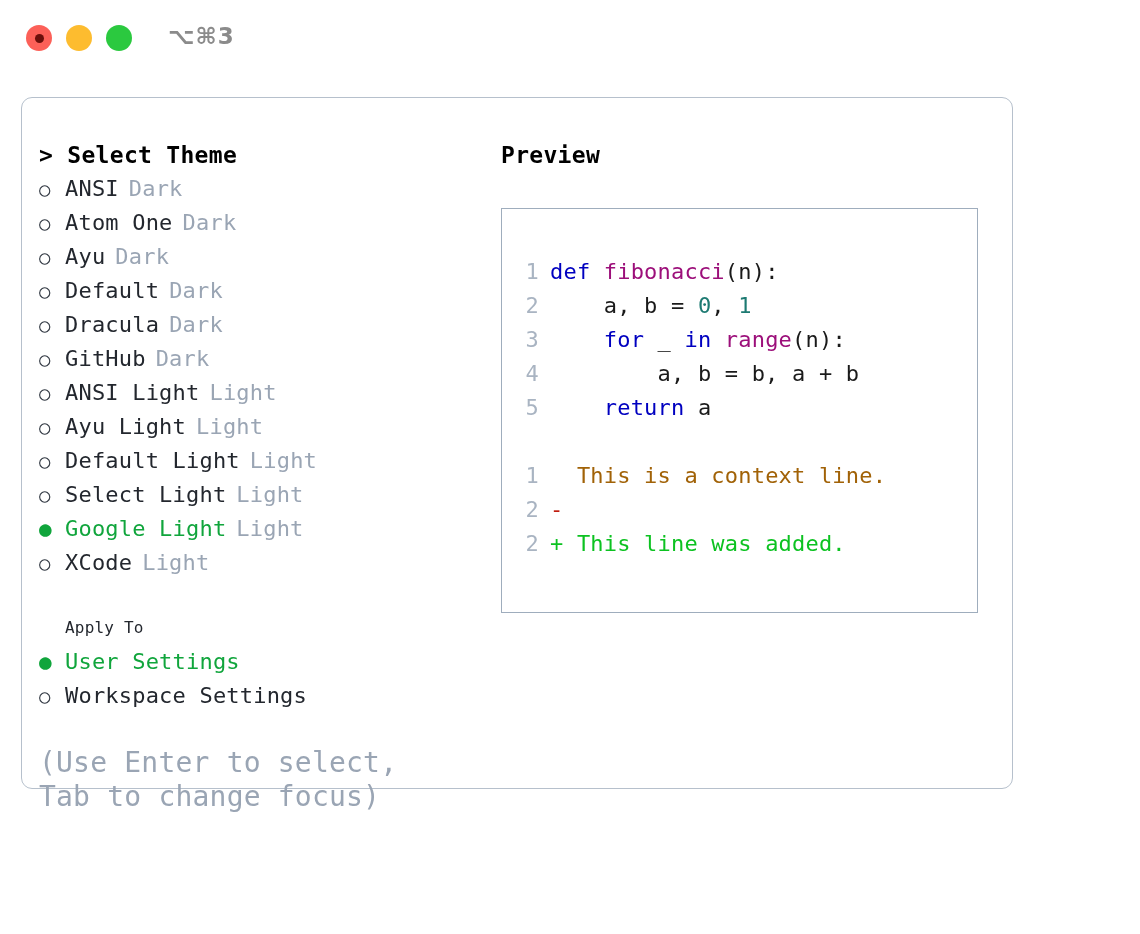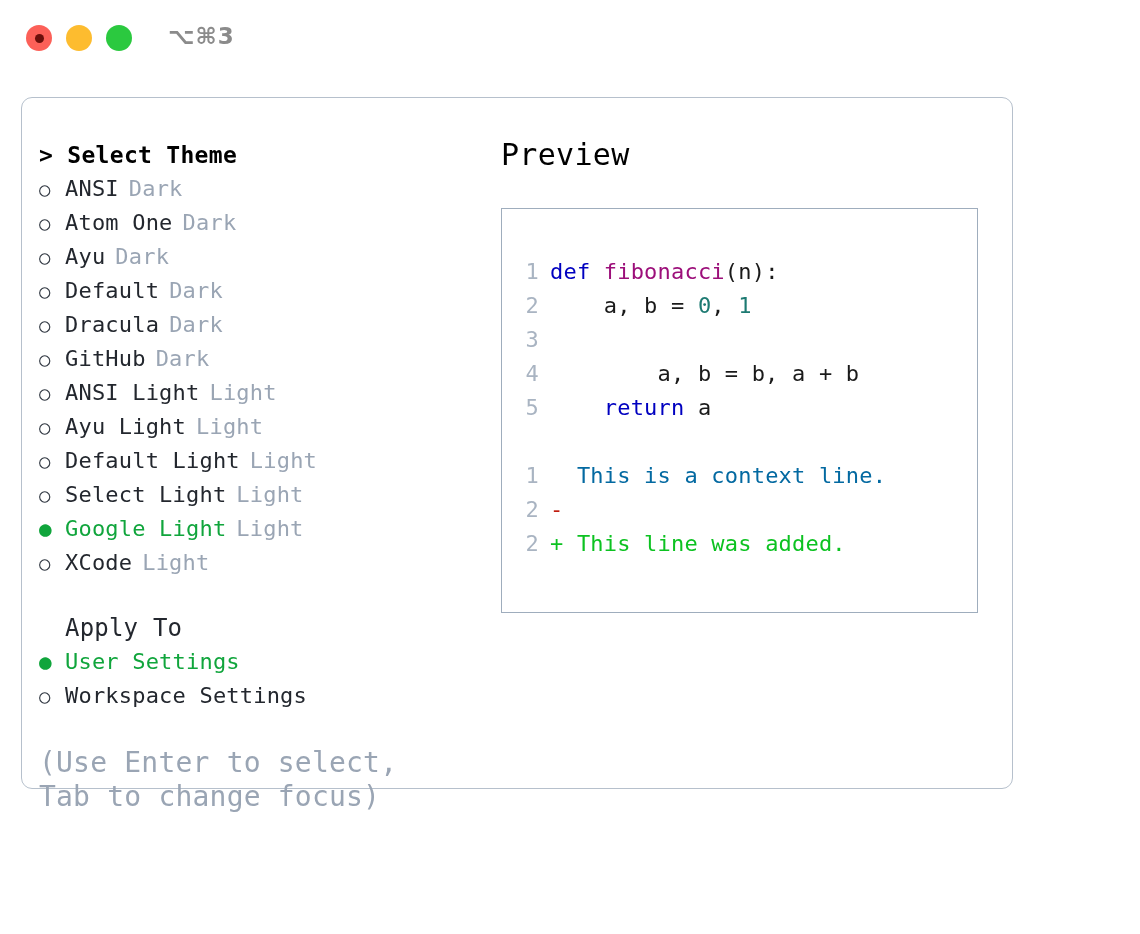--- a/index.html
+++ b/index.html
@@ -123,21 +123,21 @@
   }
   .opt-label { color: #23272e; }
   .opt.selected .opt-label { color: #10a53c; }
   .opt-tag {
     color: #9aa5b4;
     margin-left: 10px;
   }
 
   .apply-group { margin-top: 31px; }
   .apply-title {
-    font-size: 24px;
+    font-size: 16px;
     line-height: 34px;
     color: #23272e;
     padding-left: 26px;
     white-space: nowrap;
     letter-spacing: 0.2px;
   }
 
   .hint {
     margin-top: 33px;
     font-size: 28px;
@@ -148,24 +148,25 @@
   }
 
   
   .right-col {
     position: absolute;
     left: 479px;
     top: 40px;
     width: 490px;
   }
   .preview-title {
-    font-size: 30px;
+    font-size: 23px;
     color: #000000;
     line-height: 34px;
     letter-spacing: 0.3px;
+    font-weight: bold;
   }
   .preview-box {
     margin-top: 36px;
     width: 477px;
     height: 405px;
     border: 1.6px solid #9fadbd;
     box-sizing: border-box;
     background: #ffffff;
     padding: 46px 0 0 0;
   }
@@ -188,21 +189,21 @@
   .code-text { white-space: pre; }
 
   
   .tok-kw   { color: #0000c0; text-align: center; }
   .tok-fn   { color: #9c0f7a; }
   .tok-num  { color: #1d7a72; }
   .tok-plain{ color: #1a1a1a; }
   .tok-punc { color: #1a1a1a; }
 
   
-  .diff-ctx { color: #0369a1; }
+  .diff-ctx { color: #a16207; }
   .diff-del { color: #c01c0e; }
   .diff-add { color: #0cc221; }
 </style>
 </head>
 <body>
 
 <div class="window">
 
   <div class="titlebar">
     <div class="lights">
@@ -299,21 +300,21 @@
       <div class="hint">(Use Enter to select, Tab to change focus)</div>
     </div>
 
     <div class="right-col">
       <div class="preview-title">Preview</div>
 
       <div class="preview-box">
         <div id="code-block">
             <div class="code-line"><span class="lineno">1</span><span class="code-text"><span class="tok-kw">def </span><span class="tok-fn">fibonacci</span><span class="tok-punc">(n):</span></span></div>
             <div class="code-line"><span class="lineno">2</span><span class="code-text"><span class="tok-plain">    a, b = </span><span class="tok-num">0</span><span class="tok-plain">, </span><span class="tok-num">1</span></span></div>
-            <div class="code-line"><span class="lineno">3</span></div>
+            <div class="code-line"><span class="lineno">3</span><span class="code-text"><span class="tok-plain">    </span><span class="tok-kw">for</span><span class="tok-plain"> _ </span><span class="tok-kw">in</span><span class="tok-plain"> </span><span class="tok-fn">range</span><span class="tok-punc">(n):</span></span></div>
             <div class="code-line"><span class="lineno">4</span><span class="code-text"><span class="tok-plain">        a, b = b, a + b</span></span></div>
             <div class="code-line"><span class="lineno">5</span><span class="code-text"><span class="tok-plain">    </span><span class="tok-kw">return</span><span class="tok-plain"> a</span></span></div>
           </div>
         <div class="code-line blank"></div>
         <div id="diff-block">
             <div class="code-line"><span class="lineno">1</span><span class="code-text diff-ctx"> </span><span class="code-text diff-ctx"> This is a context line.</span></div>
             <div class="code-line"><span class="lineno">2</span><span class="code-text diff-del">-</span></div>
             <div class="code-line"><span class="lineno">2</span><span class="code-text diff-add">+</span><span class="code-text diff-add"> This line was added.</span></div>
           </div>
       </div>

